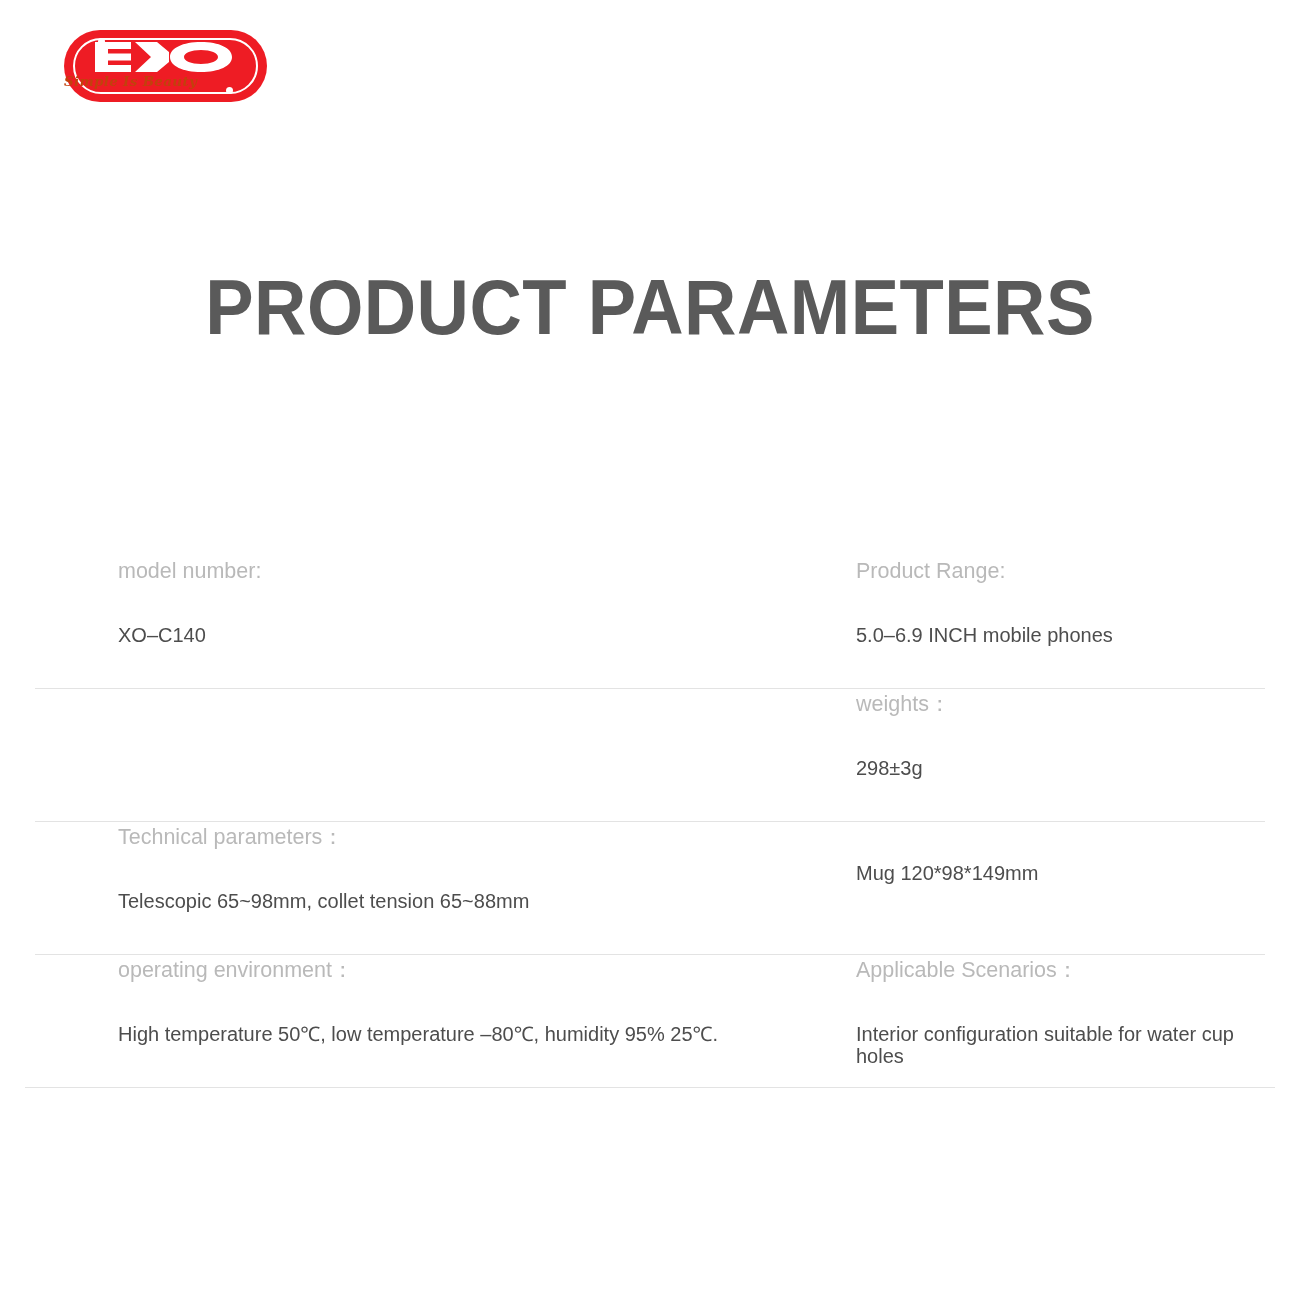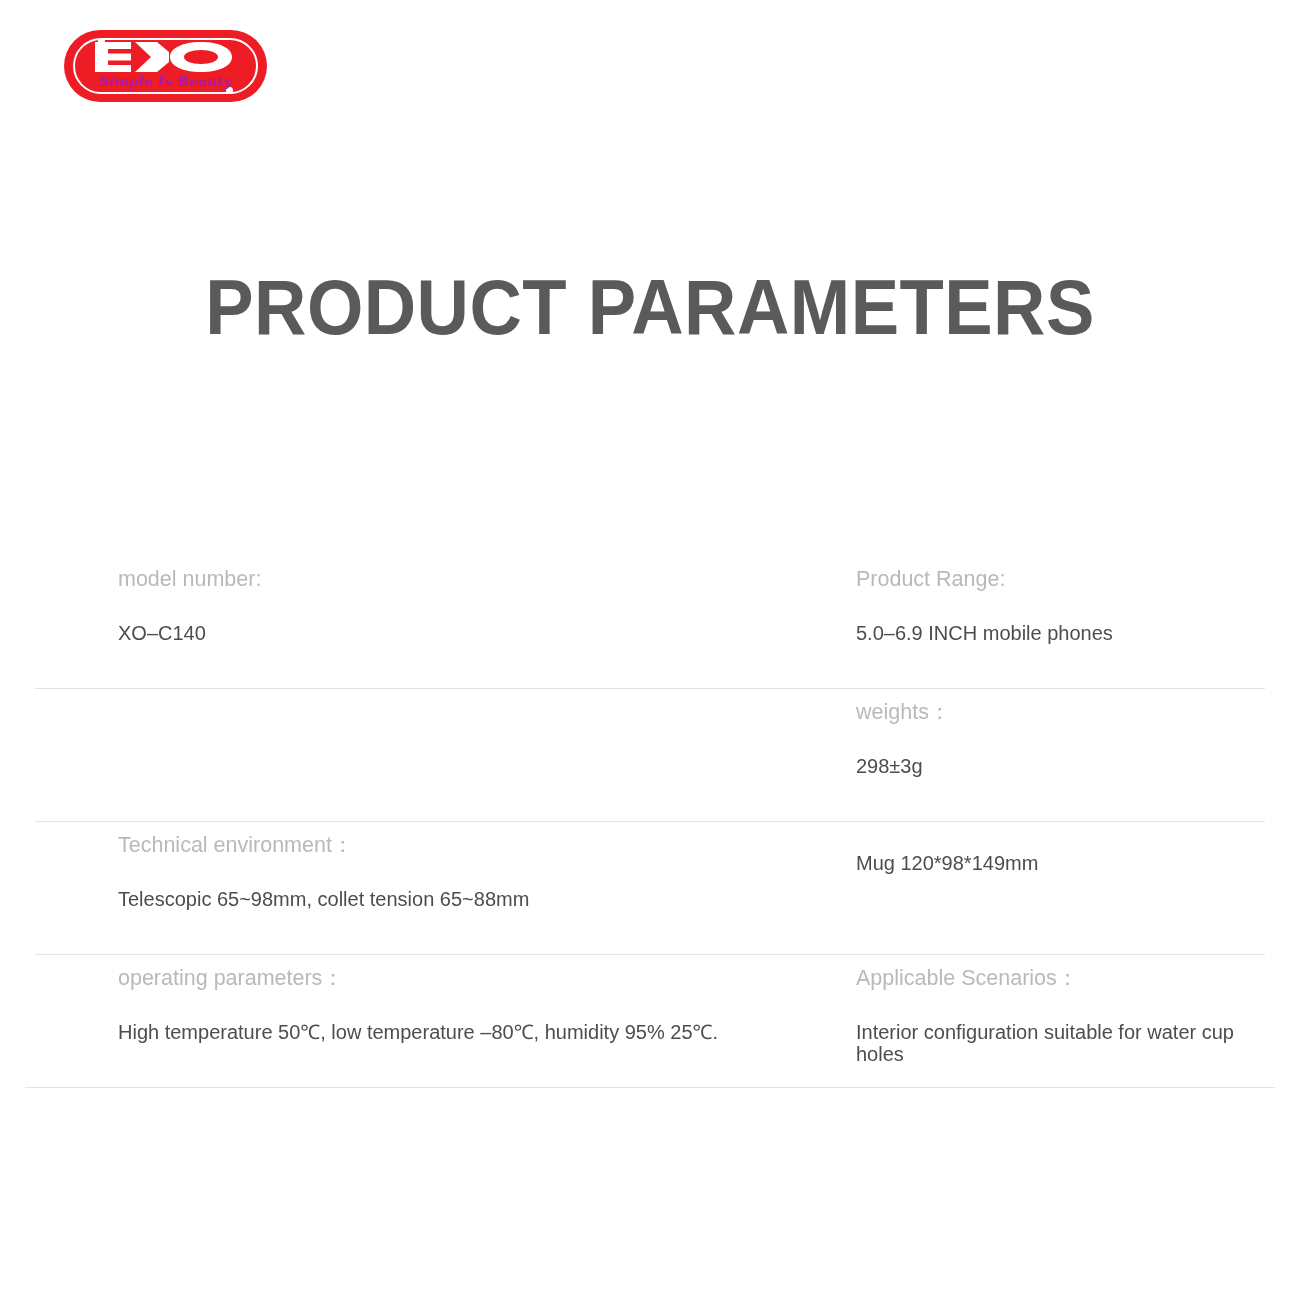--- a/index.html
+++ b/index.html
@@ -54,22 +54,21 @@
     top: 9px;
     height: 36px;
     display: flex;
     align-items: center;
     justify-content: center;
   }
   .logo-tag {
     position: absolute;
     left: 0; right: 0;
     top: 43px;
-    text-align: center;
-    color: #a21caf;
+    color: #c2410c;
     font-family: "DejaVu Serif", serif;
     font-style: italic;
     font-weight: bold;
     font-size: 13.5px;
     letter-spacing: 0.3px;
     white-space: nowrap;
   }
 
   
   .page-title {
@@ -103,28 +102,28 @@
     position: absolute;
     top: 0;
   }
   .cell.left  { left: 118px;  width: 740px; }
   .cell.right { left: 856px;  width: 392px; }
 
   .cell-label {
     color: #b9b9b9;
     font-size: 21.5px;
     line-height: 1.0;
-    margin-top: 14px;
+    margin-top: 6px;
     white-space: nowrap;
   }
   .cell-value {
     color: #4d4d4d;
     font-size: 20px;
     line-height: 1.18;
-    margin-top: 31px;
+    margin-top: 41px;
   }
   .cell.right .cell-value.wrap {
     line-height: 1.12;
   }
 
   .divider {
     position: absolute;
     left: 35px;
     right: 35px;
     height: 1px;
@@ -177,32 +176,32 @@
     </div>
     <div class="cell right">
       <div class="cell-label">weights：</div>
       <div class="cell-value">298±3g</div>
     </div>
   </div>
   <div class="divider"></div>
 
   <div class="spec-row">
     <div class="cell left">
-      <div class="cell-label">Technical environment：</div>
+      <div class="cell-label">Technical parameters：</div>
       <div class="cell-value">Telescopic 65~98mm, collet tension 65~88mm</div>
     </div>
     <div class="cell right">
       <div class="cell-value">Mug 120*98*149mm</div>
     </div>
   </div>
   <div class="divider"></div>
 
   <div class="spec-row">
     <div class="cell left">
-      <div class="cell-label">operating parameters：</div>
+      <div class="cell-label">operating environment：</div>
       <div class="cell-value">High temperature 50℃, low temperature –80℃, humidity 95% 25℃.</div>
     </div>
     <div class="cell right">
       <div class="cell-label">Applicable Scenarios：</div>
       <div class="cell-value wrap">Interior configuration suitable for water cup holes</div>
     </div>
   </div>
   <div class="divider"></div>
 
   <div class="divider wide"></div>

